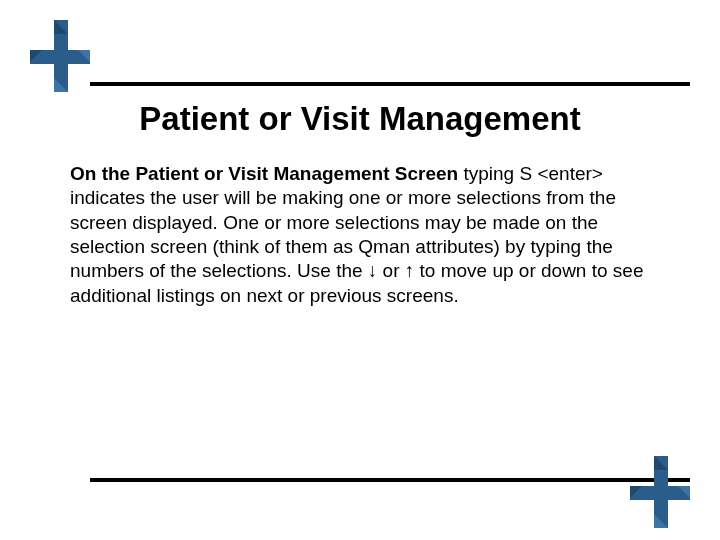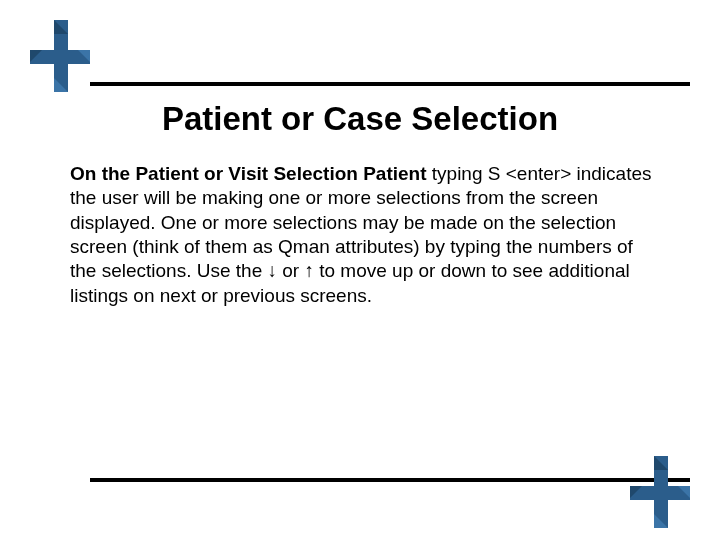--- a/index.html
+++ b/index.html
@@ -51,25 +51,25 @@
         <polygon points="0,30 14,30 14,44 0,44" fill="#2b5d8b"></polygon>
         <polygon points="0,30 12,30 0,42" fill="#1f486c"></polygon>
         <polygon points="46,30 60,30 60,44 46,44" fill="#2b5d8b"></polygon>
         <polygon points="60,30 60,42 48,30" fill="#3b74a7"></polygon>
         <polygon points="24,58 38,72 24,72" fill="#3b74a7"></polygon>
       </svg>
     </div>
     <div class="hr-top"></div>
   </div>
 
-  <h1 class="title">Patient or Case Selection</h1>
+  <h1 class="title">Patient or Visit Management</h1>
 
   <div class="body">
     <p>
-      <b>On the Patient or Visit Selection Patient</b><span> typing S &lt;enter&gt; indicates the user will be making one or more selections from the screen displayed.  One or more selections may be made on the selection screen (think of them as Qman attributes) by typing the numbers of the selections. Use the ↓ or ↑ to move up or down to see additional listings on next or previous screens.</span>
+      <b>On the Patient or Visit Management Screen</b><span> typing S &lt;enter&gt; indicates the user will be making one or more selections from the screen displayed.  One or more selections may be made on the selection screen (think of them as Qman attributes) by typing the numbers of the selections. Use the ↓ or ↑ to move up or down to see additional listings on next or previous screens.</span>
     </p>
   </div>
 
   <div class="bot-band">
     <div class="hr-bot"></div>
     <div class="logo">
       <svg width="60" height="72" viewBox="0 0 60 72">
         <rect x="0" y="30" width="60" height="14" fill="#2b5d8b"></rect>
         <rect x="24" y="0" width="14" height="72" fill="#2b5d8b"></rect>
         <polygon points="24,0 38,14 24,14" fill="#1f486c"></polygon>

